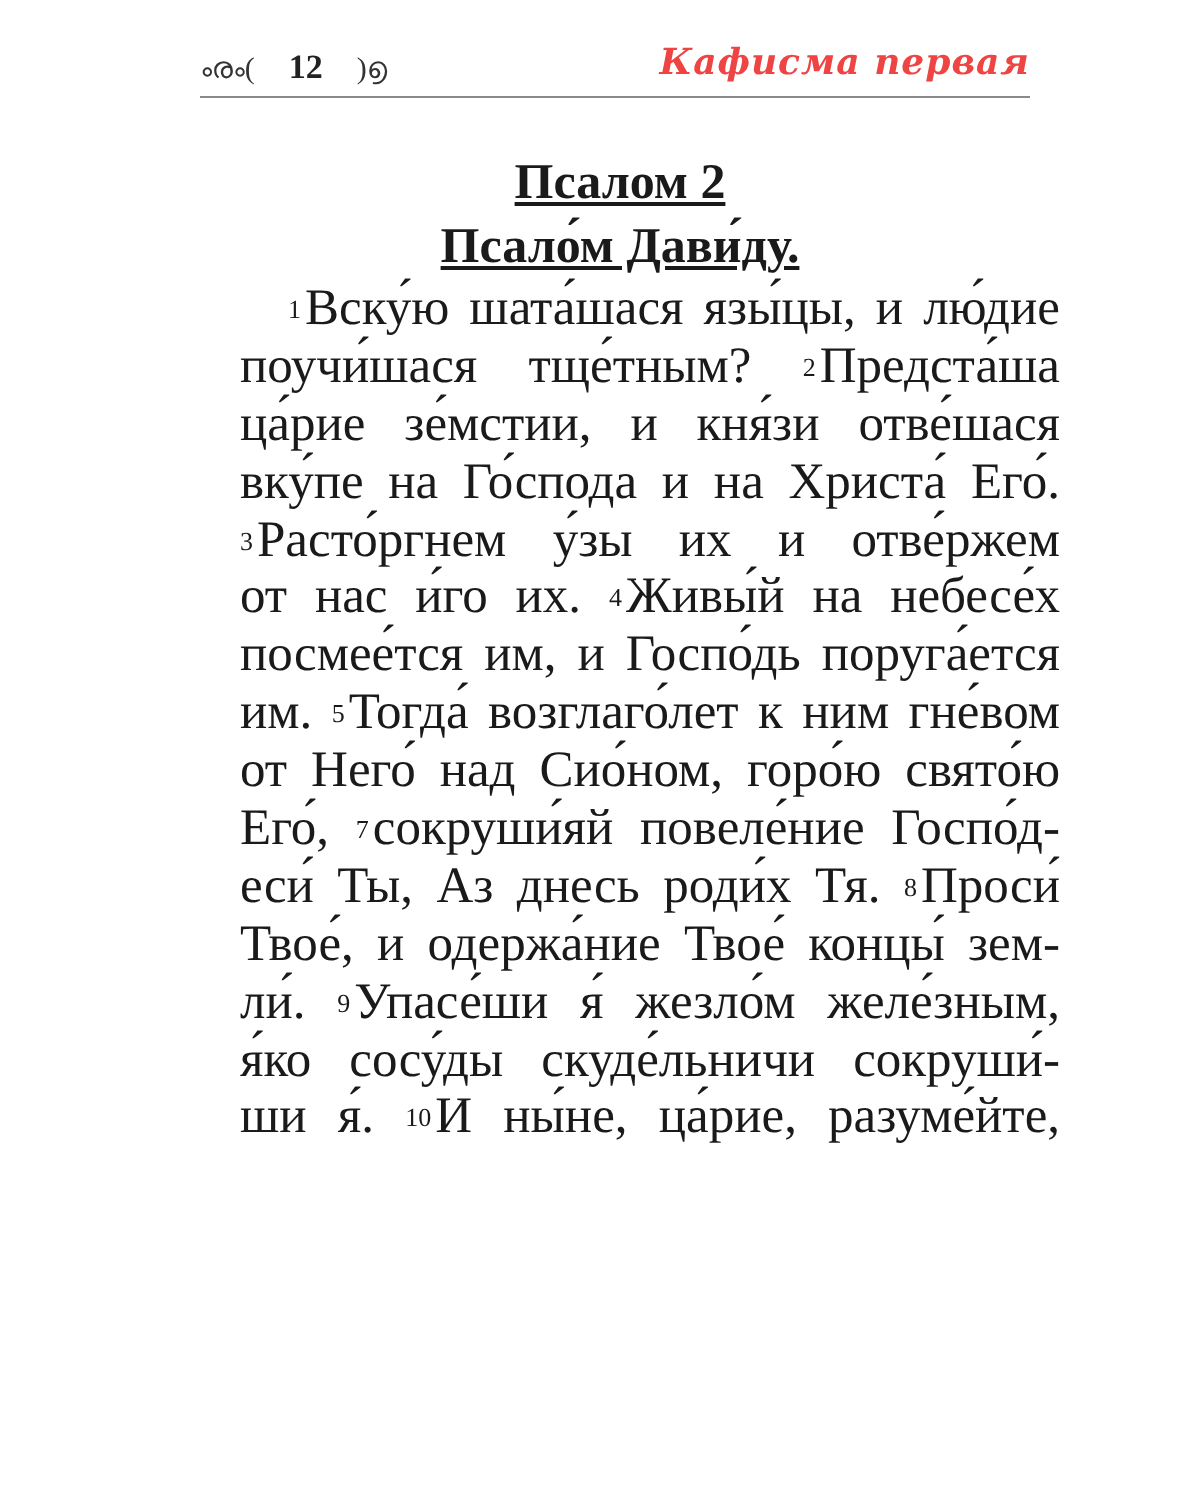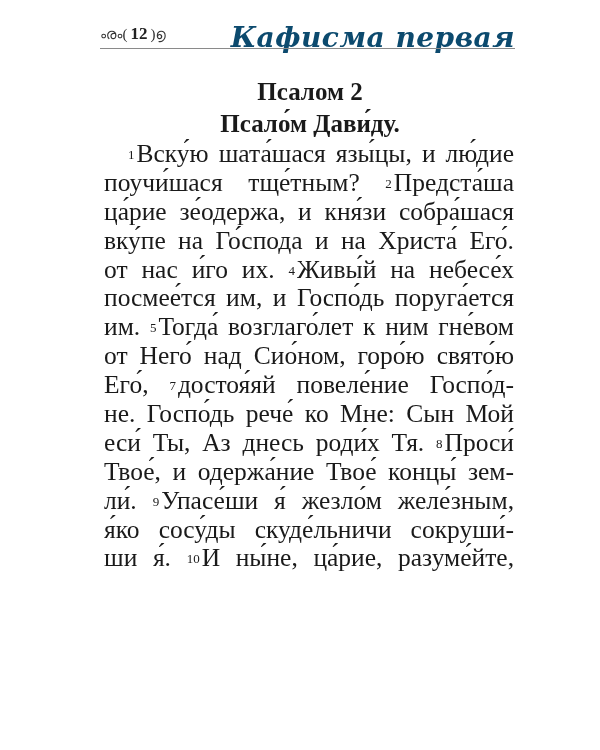--- a/index.html
+++ b/index.html
@@ -1,28 +1,28 @@
 <!DOCTYPE html>
 <html><head>
 <meta charset="utf-8">
 <style>
   html, body { margin:0; padding:0; background:#ffffff; }
   body { width:600px; height:750px; position:relative; overflow:hidden;
          font-family:"Liberation Serif","DejaVu Serif",serif; color:#1a1a1a; }
   .header { position:absolute; left:100px; top:22px; width:415px; height:26px; }
   .folio { position:absolute; left:0; top:2px; font-size:17px; color:#222; white-space:nowrap; }
   .folio .orn { font-size:15px; color:#333; }
-  .folio .num { font-weight:bold; font-family:"Liberation Serif",serif; margin:0 3px; }
-  .running-title { position:absolute; right:0; top:-1px; font-size:28px; font-style:italic;
-                   font-family:"DejaVu Serif",serif; font-weight:bold; letter-spacing:0.5px; color:#0c4a6e; }
+  .folio .num { font-weight:bold; font-family:"Liberation Serif",serif; margin:0 17px; }
+  .running-title { position:absolute; right:0; top:-1px; font-size:18px; font-style:italic;
+                   font-family:"DejaVu Serif",serif; font-weight:bold; letter-spacing:0.5px; color:#ef4444; }
   .rule { position:absolute; left:100px; top:48px; width:415px; height:1px; background:#8a8a8a; }
-  .heading { position:absolute; left:100px; width:420px; text-align:center; font-weight:bold; font-size:25px; }
+  .heading { position:absolute; left:100px; width:420px; text-align:center; font-weight:bold; font-size:25px;text-decoration:underline; }
   .h1 { top:78px; }
   .h2 { top:110px; }
-  .body-text { position:absolute; left:104px; top:140px; width:410px; font-size:25.5px; line-height:28.9px; }
+  .body-text { position:absolute; left:120px; top:140px; width:410px; font-size:25.5px; line-height:28.9px; }
   .line { display:block; text-align:justify; text-align-last:justify; white-space:nowrap; height:28.9px; }
   .line.indent { padding-left:24px; }
   sup.vn { font-size:13px; vertical-align:top; position:relative; top:1px; margin-right:2px; }
 </style>
 </head>
 <body>
 
 <div class="header">
   <span class="folio">
     <span class="orn">ൟ(</span><span class="num">12</span><span class="orn">)൭</span>
@@ -30,26 +30,26 @@
   <span class="running-title">Кафисма первая</span>
 </div>
 <div class="rule"></div>
 
 <div class="heading h1">Псалом 2</div>
 <div class="heading h2">Псало́м Дави́ду.</div>
 
 <div class="body-text">
   <span class="line indent"><sup class="vn">1</sup><span>Вску́ю шата́шася язы́цы, и лю́дие</span></span>
   <span class="line"><span>поучи́шася тще́тным? </span><sup class="vn">2</sup><span>Предста́ша</span></span>
-  <span class="line">ца́рие зе́одержа, и кня́зи собра́шася</span>
+  <span class="line">ца́рие зе́мстии, и кня́зи отве́шася</span>
   <span class="line">вку́пе на Го́спода и на Христа́ Его́.</span>
+  <span class="line"><sup class="vn">3</sup><span>Расто́ргнем у́зы их и отве́ржем</span></span>
   <span class="line"><span>от нас и́го их. </span><sup class="vn">4</sup><span>Живы́й на небесе́х</span></span>
   <span class="line">посмее́тся им, и Госпо́дь поруга́ется</span>
   <span class="line"><span>им. </span><sup class="vn">5</sup><span>Тогда́ возглаго́лет к ним гне́вом</span></span>
   <span class="line">от Него́ над Сио́ном, горо́ю свято́ю</span>
-  <span class="line"><span>Его́, </span><sup class="vn">7</sup><span>достоя́яй повеле́ние Госпо́д-</span></span>
-  <span class="line">не. Госпо́дь рече́ ко Мне: Сын Мой</span>
+  <span class="line"><span>Его́, </span><sup class="vn">7</sup><span>сокруши́яй повеле́ние Госпо́д-</span></span>
   <span class="line"><span>еси́ Ты, Аз днесь роди́х Тя. </span><sup class="vn">8</sup><span>Проси́</span></span>
   <span class="line">Твое́, и одержа́ние Твое́ концы́ зем-</span>
   <span class="line"><span>ли́. </span><sup class="vn">9</sup><span>Упасе́ши я́ жезло́м желе́зным,</span></span>
   <span class="line">я́ко сосу́ды скуде́льничи сокруши́-</span>
   <span class="line"><span>ши я́. </span><sup class="vn">10</sup><span>И ны́не, ца́рие, разуме́йте,</span></span>
 </div>
 
 </body></html>

